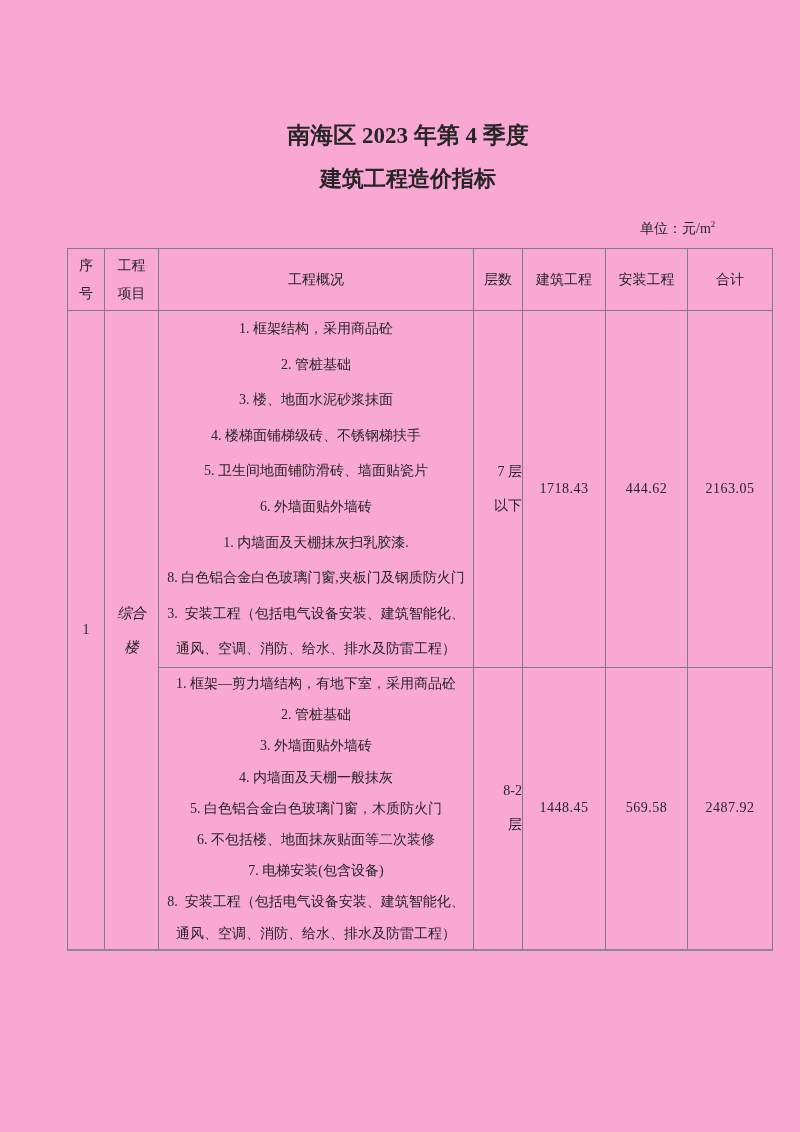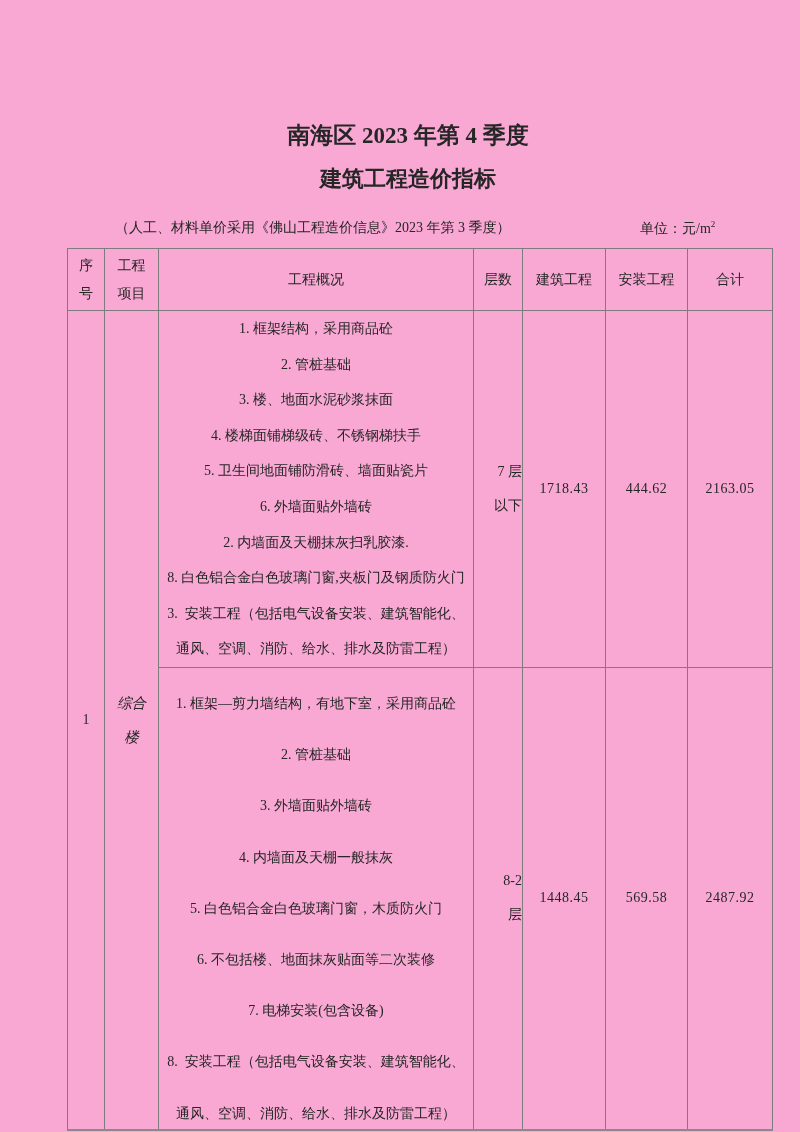--- a/index.html
+++ b/index.html
@@ -91,39 +91,38 @@
   }
   td.cell-overview {
     text-align: left;
     padding-left: 10px;
     padding-right: 4px;
   }
   td.cell-overview div {
     white-space: pre;
   }
   td.cell-overview.lines-10 div { line-height: 35.6px; }
-  td.cell-overview.lines-9  div { line-height: 31.2px; margin-top: 20px; }
+  td.cell-overview.lines-9  div { line-height: 31.2px; }
   td.cell-floors div {
     line-height: 34px;
     white-space: pre;
     text-align: right;
   }
   td.cell-num {
     font-size: 15px;
     letter-spacing: 0.5px;
   }
 </style>
 </head>
 <body>
 
 <div class="page">
 
   <div class="doc-title">南海区 2023 年第 4 季度</div>
   <div class="doc-subtitle">建筑工程造价指标</div>
-  <div class="doc-note">（人工、材料单价采用《佛山工程造价信息》2023 年第 3 季度）</div>
   <div class="doc-unit"><span>单位：元/m</span><sup>2</sup></div>
 
   <table class="cost-table">
     <colgroup>
       <col style="width:37px">
       <col style="width:54px">
       <col style="width:315px">
       <col style="width:49px">
       <col style="width:83px">
       <col style="width:82px">
@@ -153,21 +152,21 @@
         <div>综合</div>
         <div>楼</div>
       </td>
       <td class="cell-overview lines-10">
         <div>1. 框架结构，采用商品砼</div>
         <div>2. 管桩基础</div>
         <div>3. 楼、地面水泥砂浆抹面</div>
         <div>4. 楼梯面铺梯级砖、不锈钢梯扶手</div>
         <div>5. 卫生间地面铺防滑砖、墙面贴瓷片</div>
         <div>6. 外墙面贴外墙砖</div>
-        <div>2. 内墙面及天棚抹灰扫乳胶漆.</div>
+        <div>1. 内墙面及天棚抹灰扫乳胶漆.</div>
         <div>8. 白色铝合金白色玻璃门窗,夹板门及钢质防火门</div>
         <div>3.  安装工程（包括电气设备安装、建筑智能化、</div>
         <div>通风、空调、消防、给水、排水及防雷工程）</div>
       </td>
       <td class="cell-floors">
         <div>7 层</div>
         <div>以下</div>
       </td>
       <td class="cell-num">1718.43</td>
       <td class="cell-num">444.62</td>

